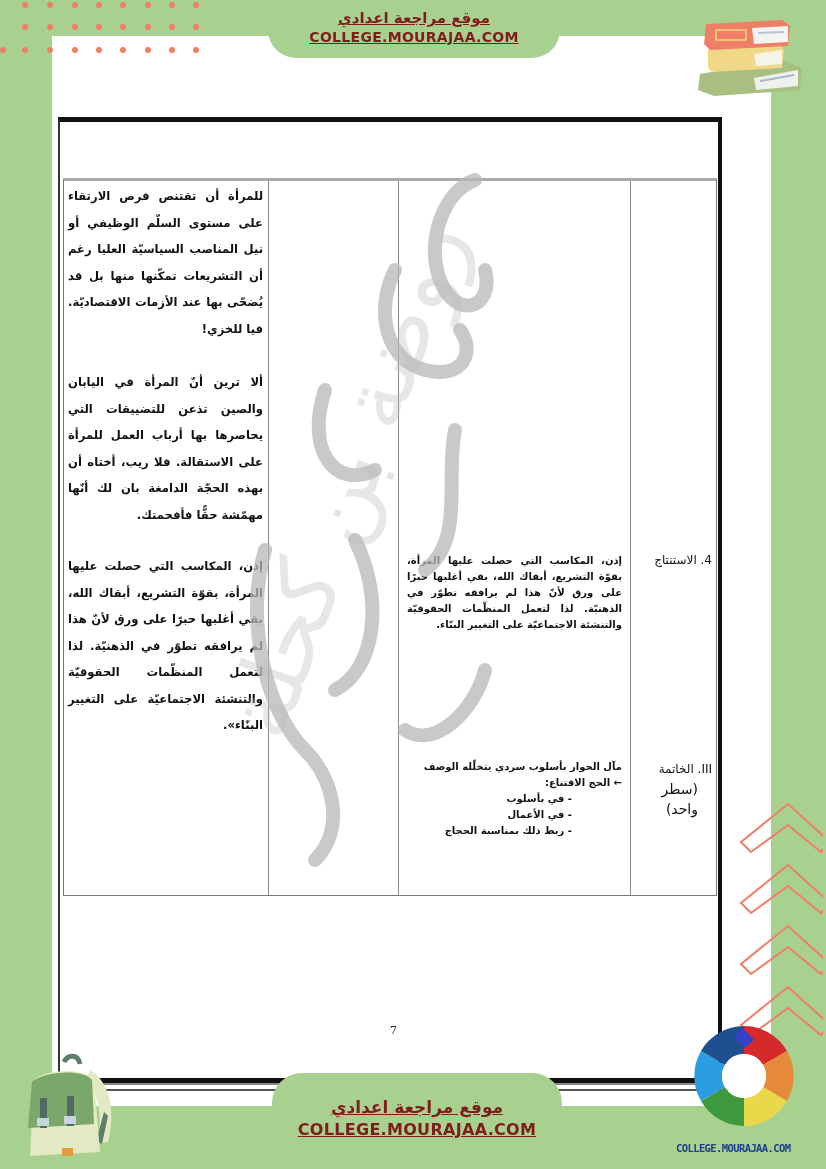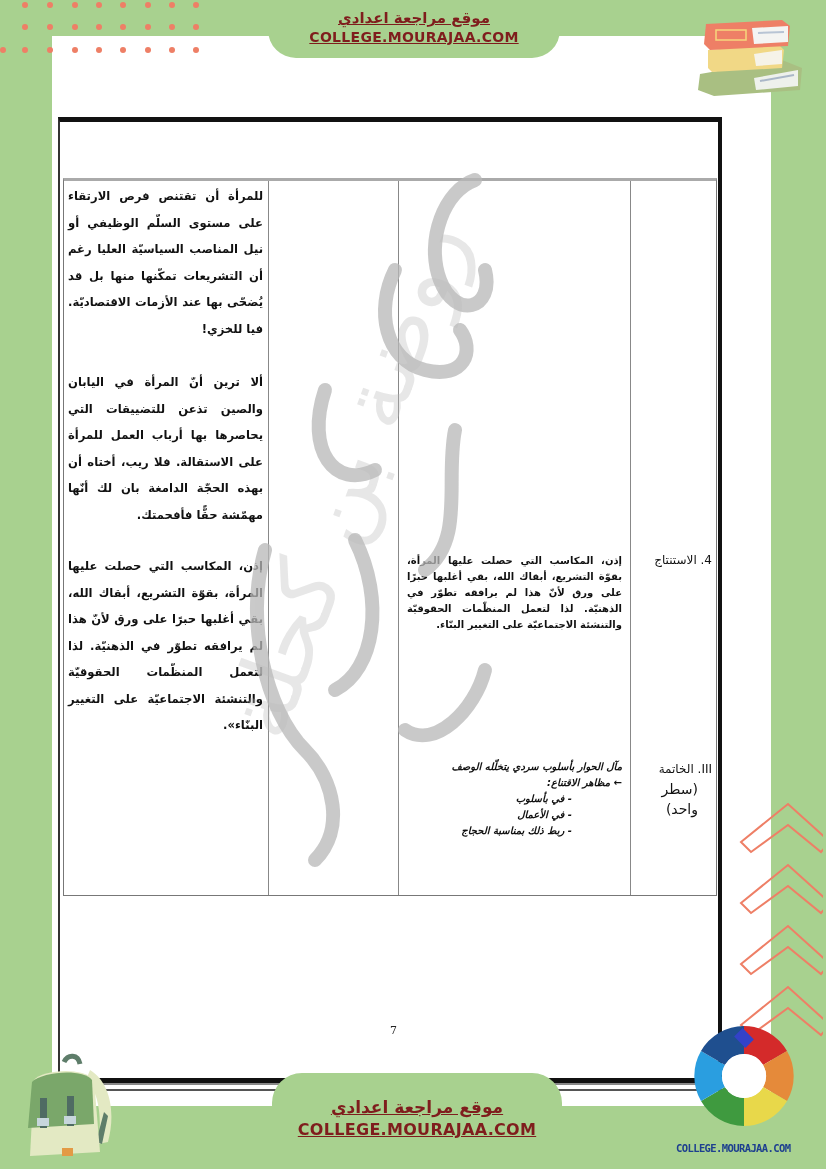--- a/index.html
+++ b/index.html
@@ -40,21 +40,21 @@
 
   .rtl { direction: rtl; text-align: justify; font-family: "DejaVu Sans", sans-serif; color: #111; }
   .para { position: absolute; left: 4px; width: 195px; font-size: 11.6px; line-height: 26.5px; font-weight: bold; text-align-last: right; }
   .p1 { top: 2px; }
   .p2 { top: 188px; }
   .p3 { top: 372px; }
   .p4 { top: 557px; }
 
   .guide-text { position: absolute; right: 8px; width: 215px; font-size: 10px; line-height: 16px; font-weight: bold; text-align-last: right; }
   .g1 { top: 372px; }
-  .g2 { top: 578px; text-align: right; font-style: italic; }
+  .g2 { top: 578px; text-align: right; }
   .g2 .line { display: block; }
   .g2 .bullet { display: block; padding-right: 50px; }
 
   .label { position: absolute; right: 6px; font-size: 12px; font-weight: normal; direction: rtl; text-align: right; color: #111; }
   .l1 { top: 372px; }
   .l2 { top: 578px; line-height: 20px; }
   .l2 .sub { display: block; font-size: 14px; padding-right: 14px; }
 
   .page-number { position: absolute; left: 330px; top: 902px; font-size: 11px; color: #222; font-family: "DejaVu Serif", serif; }
 
@@ -132,21 +132,21 @@
       <p class="para p2 rtl">ألا ترين أنّ المرأة في اليابان والصين تذعن للتضييقات التي يحاصرها بها أرباب العمل للمرأة على الاستقالة. فلا ريب، أختاه أن بهذه الحجّة الدامغة بان لك أنّها مهمّشة حقًّا فأفحمتك.</p>
       <p class="para p3 rtl">إذن، المكاسب التي حصلت عليها المرأة، بقوّة التشريع، أبقاك الله، بقي أغلبها حبرًا على ورق لأنّ هذا لم يرافقه تطوّر في الذهنيّة. لذا لتعمل المنظّمات الحقوقيّة والتنشئة الاجتماعيّة على التغيير البنّاء».</p>
     </div>
 
     <div class="col col-empty"></div>
 
     <div class="col col-guide">
       <p class="guide-text g1 rtl">إذن، المكاسب التي حصلت عليها المرأة، بقوّة التشريع، أبقاك الله، بقي أغلبها حبرًا على ورق لأنّ هذا لم يرافقه تطوّر في الذهنيّة. لذا لتعمل المنظّمات الحقوقيّة والتنشئة الاجتماعيّة على التغيير البنّاء.</p>
       <div class="guide-text g2 rtl">
         <span class="line">مآل الحوار بأسلوب سردي يتخلّله الوصف</span>
-        <span class="line">← مظاهر الاقتناع:</span>
+        <span class="line">← الحج الاقتناع:</span>
         <span class="bullet">- في بأسلوب</span>
         <span class="bullet">- في الأعمال</span>
         <span class="bullet">- ربط ذلك بمناسبة الحجاج</span>
       </div>
     </div>
 
     <div class="col col-label">
       <div class="label l1">4. الاستنتاج</div>
       <div class="label l2">
         <span>III. الخاتمة</span>

